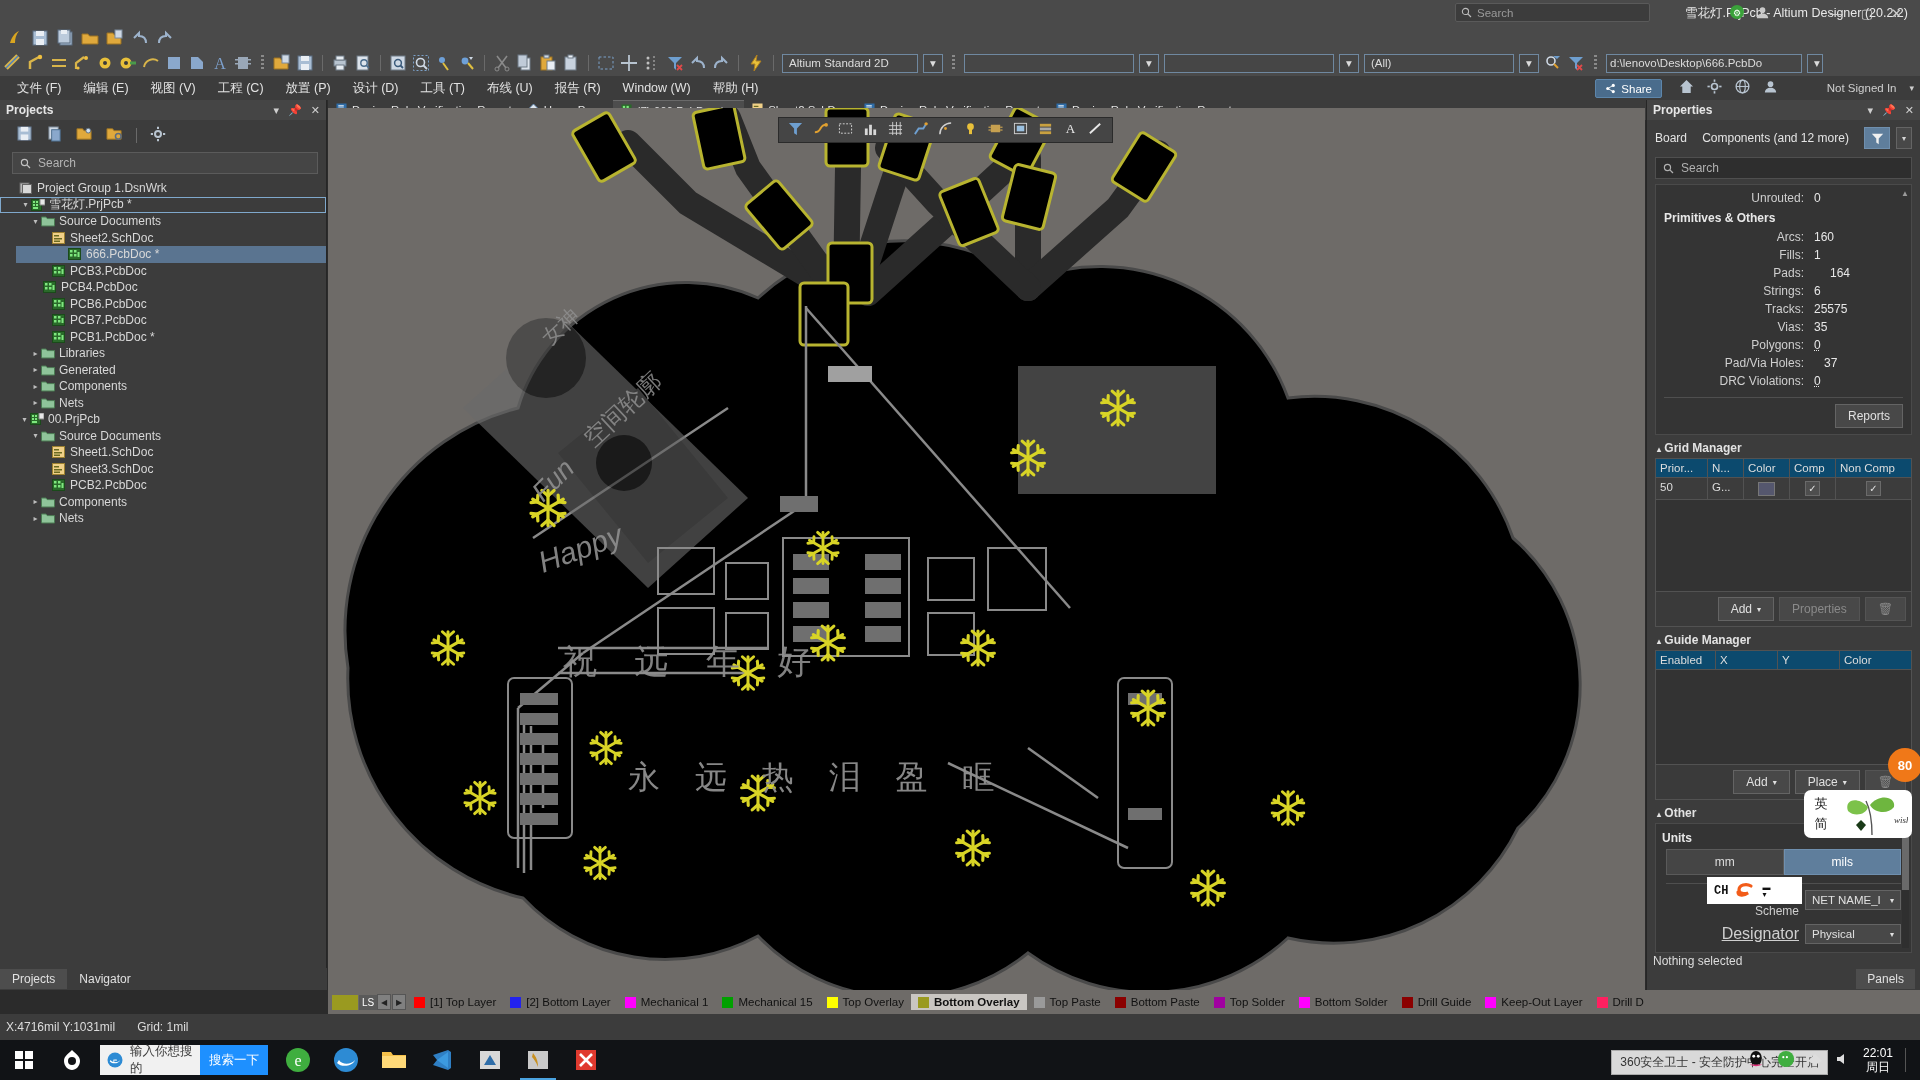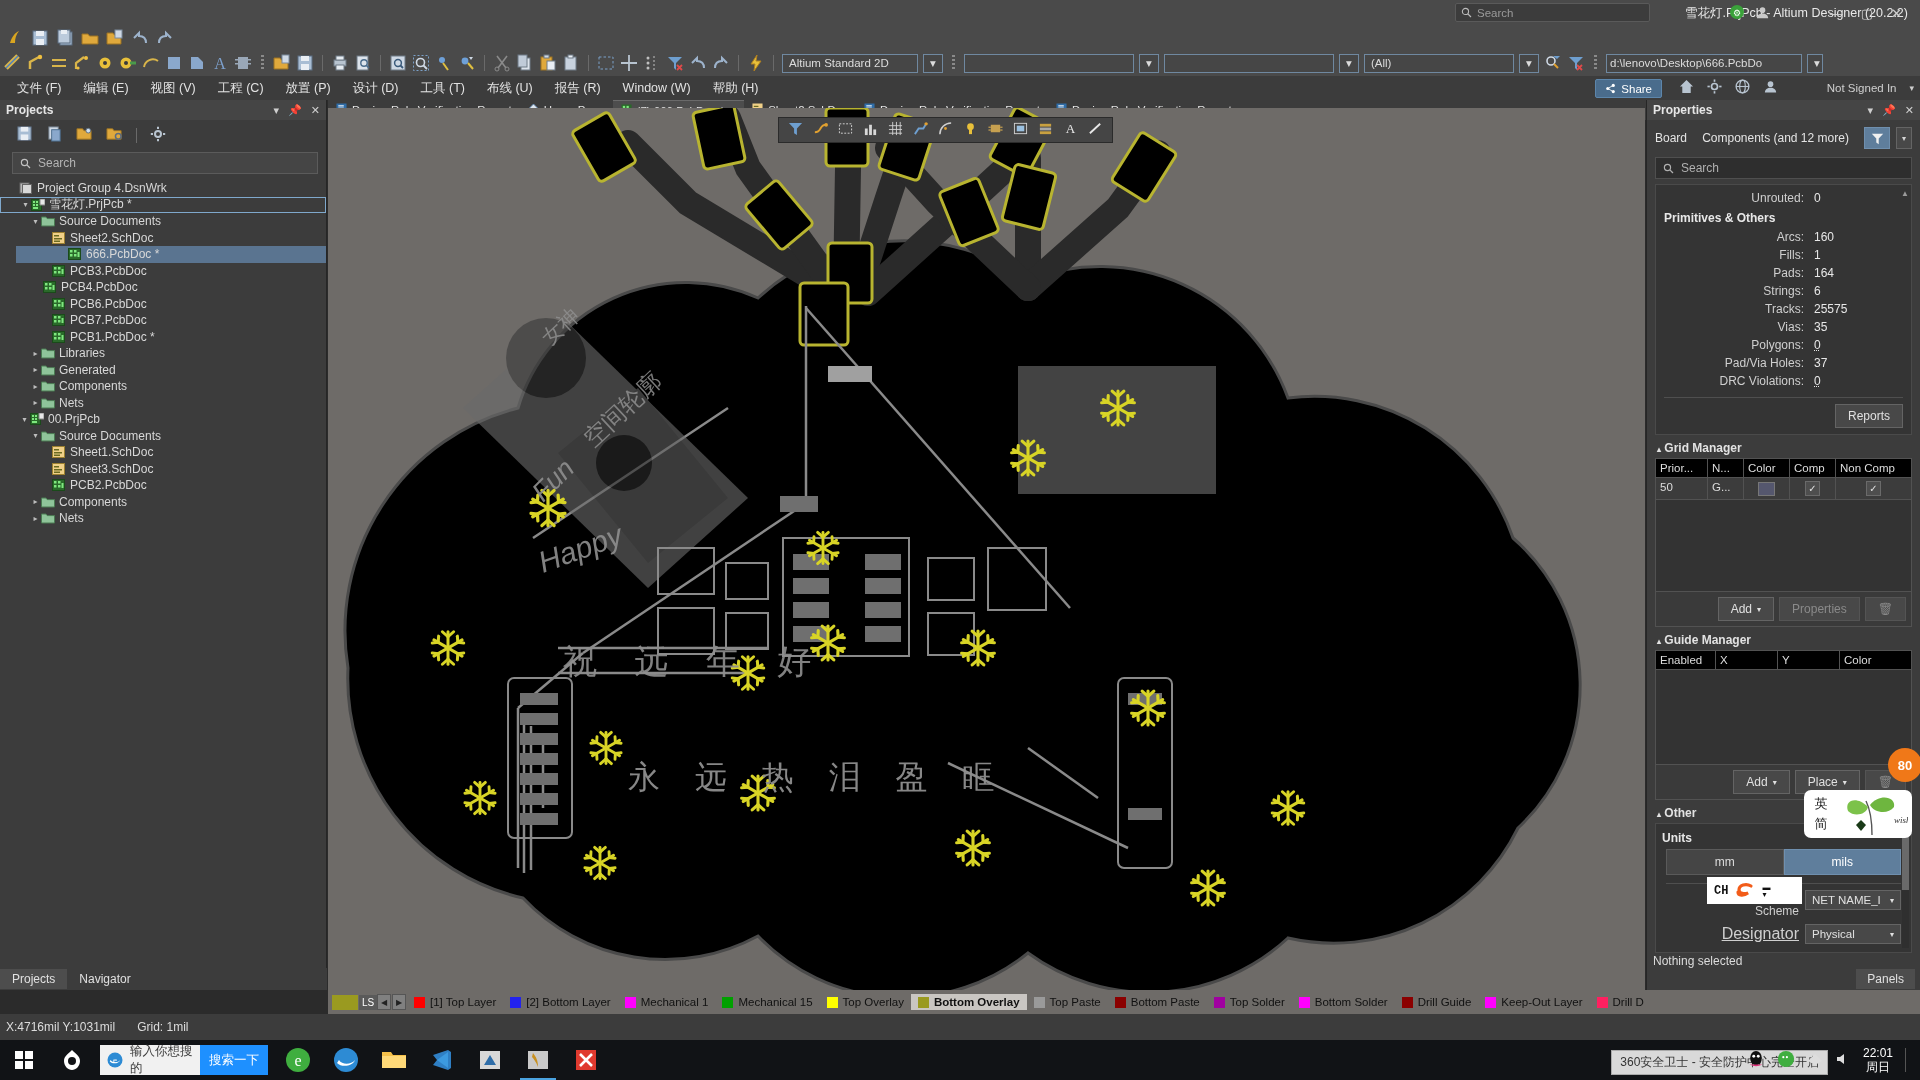--- a/index.html
+++ b/index.html
@@ -87,21 +87,21 @@
   .rp-row { display:flex; align-items:center; font-size:12px; padding:2px 8px; }
   .rp-label { color:#cfcfcf; text-align:right; }
   .rp-val { color:#e8e8e8; }
   .rsearch { margin:5px 8px; height:22px; background:#2e2e2e; border:1px solid #4f4f4f;
      display:flex; align-items:center; gap:7px; padding:0 7px; color:#b0b0b0; font-size:12px; }
   .grpbox { margin:0 8px; background:#343434; border:1px solid #4a4a4a; padding:4px 0; }
   .sect { font-size:12px; color:#e2e2e2; font-weight:bold; padding:6px 8px 3px 10px; }
   .btn { background:#484848; border:1px solid #646464; color:#e0e0e0; font-size:12px;
      padding:4px 12px; display:inline-flex; align-items:center; gap:5px; }
   .btn.dis { color:#8a8a8a; border-color:#545454; }
-  .tblhdr { display:flex; background:#000000; border:1px solid #525252; font-size:11.5px; color:#ddd; }
+  .tblhdr { display:flex; background:#0c4a6e; border:1px solid #525252; font-size:11.5px; color:#ddd; }
   .tblhdr div { padding:3px 4px; border-right:1px solid #525252; }
   .tblrow { display:flex; font-size:11.5px; color:#ddd; border:1px solid #525252; border-top:none; }
   .tblrow div { padding:3px 4px; border-right:1px solid #525252; }
   .chk { width:15px; height:15px; background:#4e4e4e; border:1px solid #6a6a6a; display:inline-flex;
      align-items:center; justify-content:center; font-size:10px; color:#e0e0e0; }
   .unitseg { display:flex; margin:4px 10px 0 10px; }
   .unitseg div { flex:1; text-align:center; padding:5px 0; font-size:12px; border:1px solid #5a5a5a; }
   .unitseg .on { background:#5f7e9c; color:#fff; border-color:#6f8fae; }
   .unitseg .off { background:#454545; color:#ddd; }
   .selbox { background:#484848; border:1px solid #646464; color:#e0e0e0; font-size:11.5px;
@@ -478,21 +478,21 @@
         </svg>
       <span class="sp">Search</span>
     </div>
     <div class="tree" id="project-tree">
         <div class="trow" style="padding-left: 8px;">
           <span class="tw"></span>
           <span class="tico"><svg width="14" height="12" viewBox="0 0 14 12">
               <rect x="1" y="1" width="9" height="10" fill="#b8b8b8" stroke="#666"></rect>
               <rect x="3.5" y="2.5" width="9" height="9" fill="#d8d8d8" stroke="#666"></rect>
             </svg></span>
-          <span>Project Group 4.DsnWrk</span>
+          <span>Project Group 1.DsnWrk</span>
         </div>
         <div class="trow outline" style="padding-left: 19px;">
           <span class="tw">▾</span>
           <span class="tico"><svg width="14" height="12" viewBox="0 0 14 12">
               <rect x="0.5" y="0.5" width="10" height="11" fill="#2a6a2a" stroke="#1a4a1a"></rect>
               <g fill="#7ee87e">
                 <rect x="2" y="2" width="2" height="2"></rect>
                 <rect x="5" y="2" width="2" height="2"></rect>
                 <rect x="2" y="5" width="2" height="2"></rect>
                 <rect x="5" y="5" width="2" height="2"></rect>
@@ -1092,41 +1092,41 @@
           <div class="rp-row">
             <div class="rp-label" style="width: 140px;">Arcs:</div>
             <div class="rp-val" style="margin-left: 10px;">160</div>
           </div>
           <div class="rp-row">
             <div class="rp-label" style="width: 140px;">Fills:</div>
             <div class="rp-val" style="margin-left: 10px;">1</div>
           </div>
           <div class="rp-row">
             <div class="rp-label" style="width: 140px;">Pads:</div>
-            <div class="rp-val" style="margin-left: 10px;">164</div>
+            <div class="rp-val" style="margin-left: 26px;">164</div>
           </div>
           <div class="rp-row">
             <div class="rp-label" style="width: 140px;">Strings:</div>
             <div class="rp-val" style="margin-left: 10px;">6</div>
           </div>
           <div class="rp-row">
             <div class="rp-label" style="width: 140px;">Tracks:</div>
             <div class="rp-val" style="margin-left: 10px;">25575</div>
           </div>
           <div class="rp-row">
             <div class="rp-label" style="width: 140px;">Vias:</div>
             <div class="rp-val" style="margin-left: 10px;">35</div>
           </div>
           <div class="rp-row">
             <div class="rp-label" style="width: 140px;">Polygons:</div>
             <div class="rp-val" style="margin-left: 10px; text-decoration: underline dotted;">0</div>
           </div>
           <div class="rp-row">
             <div class="rp-label" style="width: 140px;">Pad/Via Holes:</div>
-            <div class="rp-val" style="margin-left: 10px;">37</div>
+            <div class="rp-val" style="margin-left: 20px;">37</div>
           </div>
           <div class="rp-row">
             <div class="rp-label" style="width: 140px;">DRC Violations:</div>
             <div class="rp-val" style="margin-left: 10px; text-decoration: underline dotted;">0</div>
           </div>
         </div>
       <div style="border-top:1px solid #4f4f4f;margin:7px 8px 0 8px;"></div>
       <div style="display:flex;justify-content:flex-end;padding:6px 8px 2px 0;">
         <div class="btn">Reports</div>
       </div>

